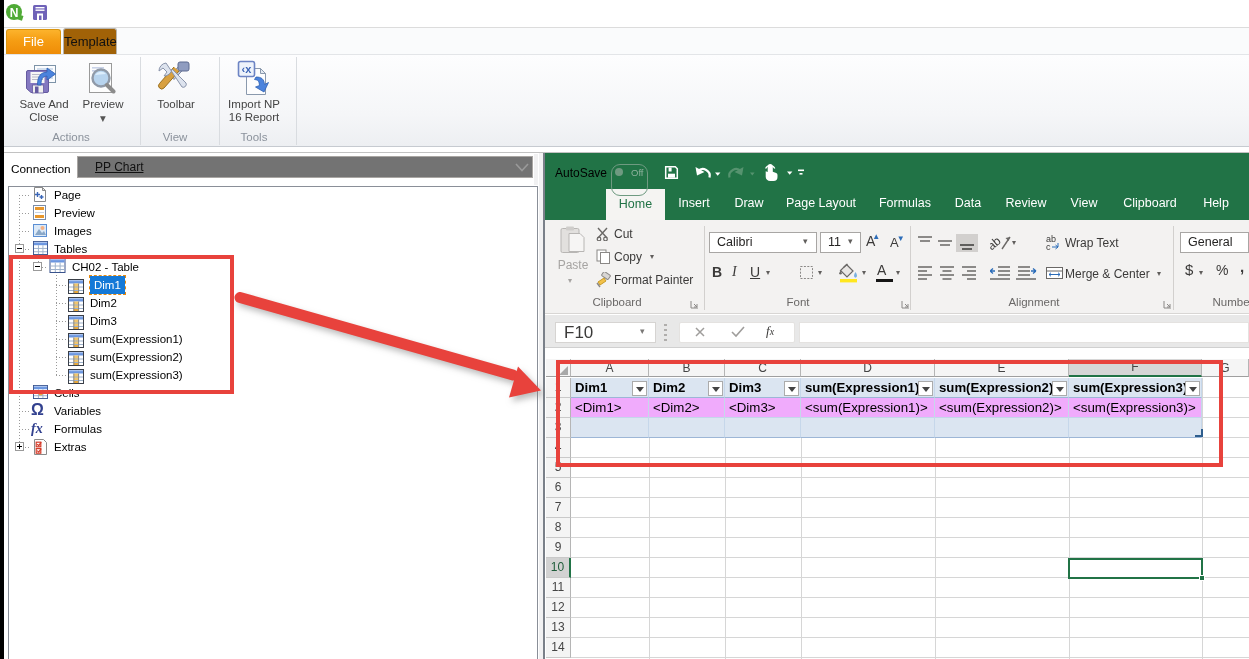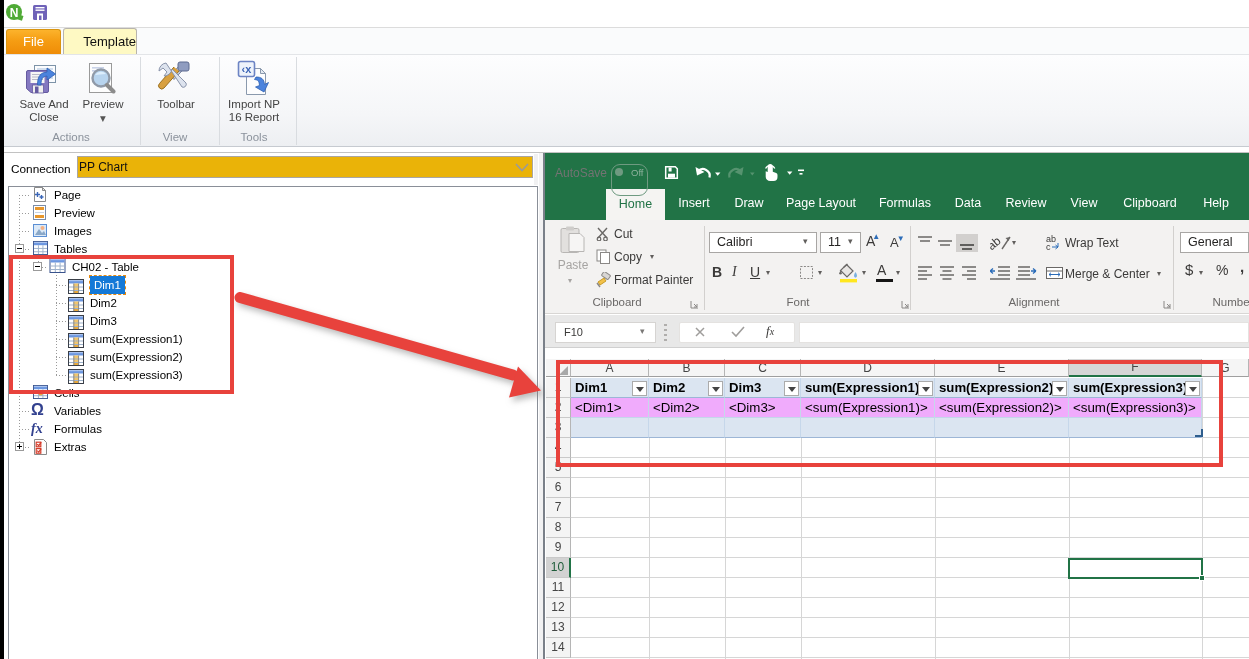--- a/index.html
+++ b/index.html
@@ -3,28 +3,28 @@
 
 <meta charset="utf-8">
 <style>
   * { margin:0; padding:0; box-sizing:border-box; }
   html,body { width:1249px; height:659px; overflow:hidden; }
   body { font-family:"Liberation Sans", sans-serif; background:#fff; position:relative; }
   .abs { position:absolute; }
   
   #blackstrip { left:0; top:0; width:4px; height:659px; background:#000; }
   #tab-file { left:6px; top:29px; width:55px; height:25px; background:linear-gradient(#fcb32c,#f59d13 45%,#ef8c07); border:1px solid #d9940f; border-bottom:none; border-radius:3px 3px 0 0; color:#fff; font-size:13px; text-align:center; line-height:24px; }
-  #tab-template { left:63px; top:28px; width:74px; height:26px; background:#fef9c3; border:1px solid #b8b4ad; border-bottom:none; border-radius:3px 3px 0 0; color:#111; font-size:13px; text-align:right; line-height:25px; }
+  #tab-template { left:63px; top:28px; width:54px; height:26px; background:#a16207; border:1px solid #b8b4ad; border-bottom:none; border-radius:3px 3px 0 0; color:#111; font-size:13px; text-align:right; line-height:25px; }
   #np-ribbon { left:4px; top:54px; width:1245px; height:93px; background:linear-gradient(#fdfdfe,#f5f6f8 65%,#edeff2); border-bottom:1px solid #c6cad0; border-top:1px solid #e3e5e8; }
   .np-sep { position:absolute; top:57px; width:1px; height:88px; background:#d9dce0; }
   .np-btn-label { position:absolute; font-size:11.5px; color:#444; text-align:center; line-height:13px; }
   .np-group-label { position:absolute; top:131px; font-size:11.5px; color:#8b929c; text-align:center; width:80px; }
   
   #conn-label { left:11px; top:162px; font-size:11.8px; color:#000; }
-  #conn-dd { left:77px; top:156px; width:456px; height:22px; background:#eab308; border:1px solid #a9a6a3; font-size:12px; color:#111; line-height:20px; padding-left:1px; }
+  #conn-dd { left:77px; top:156px; width:456px; height:22px; background:#737373; border:1px solid #a9a6a3; font-size:12px; color:#111; line-height:20px; padding-left:17px;text-decoration:underline; }
   #tree { left:8px; top:186px; width:530px; height:473px; background:#fff; border:1px solid #8a8f98; border-bottom:none; }
   .trow { position:absolute; height:18px; font-size:11.5px; color:#000; line-height:18px; white-space:nowrap; }
   .tsel { background:#1479d7; color:#fff; padding:0 4px; outline:1px dashed #e8890c; }
   .dotv { position:absolute; width:1px; background-image:repeating-linear-gradient(to bottom,#9a9a9a 0 1px,transparent 1px 3px); }
   .doth { position:absolute; height:1px; background-image:repeating-linear-gradient(to right,#9a9a9a 0 1px,transparent 1px 3px); }
   
   #xl-top-band { left:4px; top:147px; width:1245px; height:6px; background:#fff; border-bottom:1px solid #c2c2c2; }
   #xl { left:545px; top:153px; width:704px; height:506px; background:#fff; }
   #xl-title { left:545px; top:153px; width:704px; height:33px; background:#217346; }
   #xl-tabs { left:545px; top:186px; width:704px; height:34px; background:#217346; }
@@ -309,21 +309,21 @@
 <div class="xtab" style="left:664px;width:60px">Insert</div>
 <div class="xtab" style="left:724px;width:50px">Draw</div>
 <div class="xtab" style="left:774px;width:94px">Page Layout</div>
 <div class="xtab" style="left:868px;width:74px">Formulas</div>
 <div class="xtab" style="left:942px;width:52px">Data</div>
 <div class="xtab" style="left:994px;width:64px">Review</div>
 <div class="xtab" style="left:1058px;width:52px">View</div>
 <div class="xtab" style="left:1110px;width:80px">Clipboard</div>
 <div class="xtab" style="left:1190px;width:52px">Help</div>
 
-<div class="abs" style="left:555px;top:166px;font-size:12px;color:#737373">AutoSave</div>
+<div class="abs" style="left:555px;top:166px;font-size:12px;color:#000000">AutoSave</div>
 <div class="abs" style="left:611px;top:164px;width:37px;height:32px;border:1.5px solid #6f9a81;border-radius:9px">
   <div class="abs" style="left:3px;top:2.5px;width:8px;height:8px;border-radius:50%;background:#6f9a81"></div>
   <div class="abs" style="left:19px;top:1.5px;font-size:9.5px;color:#8fb39e">Off</div>
 </div>
 <svg class="abs" style="left:664px;top:165px" width="15" height="15" viewBox="0 0 15 15">
   <path d="M1.7 1.7 h9.6 l2 2 v9.6 h-11.6 z" fill="none" stroke="#fff" stroke-width="1.5"></path>
   <rect x="4.6" y="2.5" width="3" height="4" fill="#fff"></rect>
   <rect x="4" y="8.7" width="7" height="4" fill="#fff"></rect>
 </svg>
 <svg class="abs" style="left:692px;top:164px" width="30" height="18" viewBox="0 0 30 18">
@@ -454,21 +454,21 @@
 <div class="abs" style="left:1240px;top:258px;font-size:15px;font-weight:bold;color:#3b3a39">,</div>
 <div class="xsep" style="left:704px"></div>
 <div class="xsep" style="left:910px"></div>
 <div class="xsep" style="left:1173px"></div>
 <div class="xgl" style="left:577px;width:80px">Clipboard</div>
 <div class="xgl" style="left:758px;width:80px">Font</div>
 <div class="xgl" style="left:994px;width:80px">Alignment</div>
 <div class="xgl" style="left:1196px;width:70px">Numbe</div>
 
 <div class="abs" id="xl-fbar"></div>
-<div class="wbox" style="left:555px;top:322px;width:101px;height:21px;border-color:#d6d4d2;font-size:11px;color:#3b3a39;line-height:19px;padding-left:8px">F10</div>
+<div class="wbox" style="left:555px;top:322px;width:101px;height:21px;border-color:#d6d4d2;font-size:17px;color:#3b3a39;line-height:19px;padding-left:8px">F10</div>
 <div class="abs" style="left:640px;top:326px;font-size:9px;color:#7a7876">▾</div>
 <div class="abs" style="left:664px;top:324px;width:3px;height:17px;background-image:repeating-linear-gradient(to bottom,#b0aeac 0 2px,transparent 2px 5px)"></div>
 <div class="wbox" style="left:679px;top:322px;width:116px;height:21px;border-color:#e4e2e0;border-radius:2px"></div>
 <svg class="abs" style="left:694px;top:326px" width="12" height="12" viewBox="0 0 12 12">
     <path d="M2 2 L10 10 M10 2 L2 10" stroke="#9f9d9b" stroke-width="1.5"></path>
   </svg>
 <svg class="abs" style="left:731px;top:326px" width="14" height="12" viewBox="0 0 14 12">
     <path d="M1 6 L5 10 L13 1" fill="none" stroke="#9f9d9b" stroke-width="1.6"></path>
   </svg>
 <div class="abs" style="left:766px;top:323px;font-size:13px;font-style:italic;font-family:'Liberation Serif',serif;color:#3b3a39">f<span style="font-size:10px">x</span></div>

